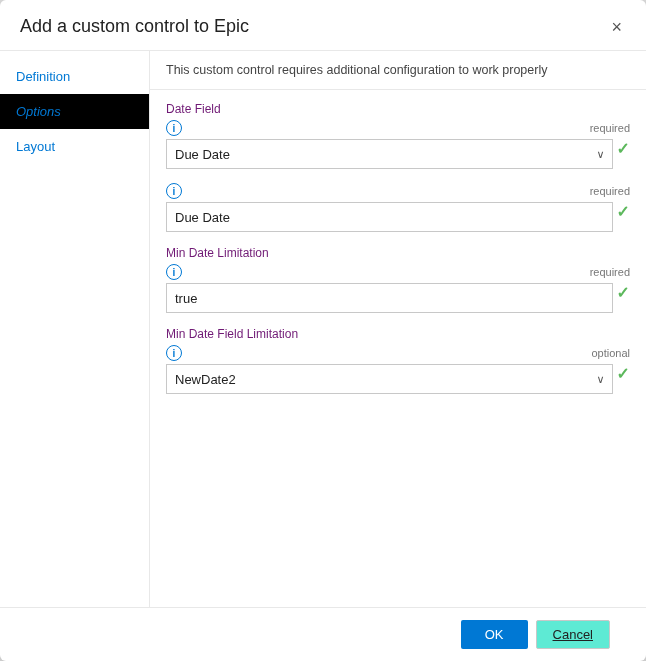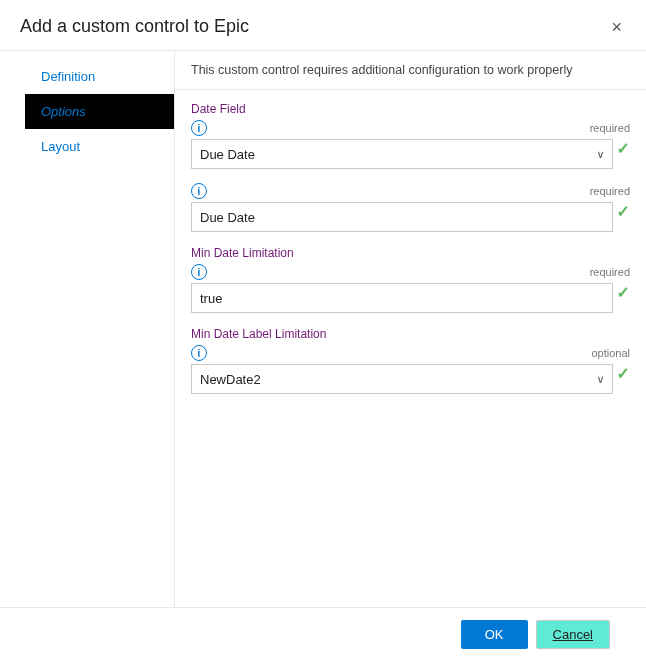--- a/index.html
+++ b/index.html
@@ -9,21 +9,21 @@
       justify-content: center;
       align-items: center;
       min-height: 100vh;
       font-family: 'Segoe UI', Arial, sans-serif;
       font-size: 13px;
     }
     .dialog {
       background: #fff;
       width: 646px;
       min-height: 661px;
-      border-radius: 0;
+      border-radius: 6px;
       box-shadow: 0 4px 24px rgba(0,0,0,0.25);
       display: flex;
       flex-direction: column;
       position: relative;
     }
     .dialog-header {
       padding: 16px 20px 12px 20px;
       display: flex;
       justify-content: space-between;
       align-items: flex-start;
@@ -40,21 +40,20 @@
       cursor: pointer;
       font-size: 18px;
       color: #555;
       line-height: 1;
       padding: 2px 4px;
     }
     .dialog-body {
       display: flex;
       flex: 1;
       overflow: hidden;
-      padding-left: 25px;
     }
     .sidebar {
       width: 150px;
       border-right: 1px solid #e8e8e8;
       padding-top: 8px;
       flex-shrink: 0;
     }
     .sidebar-item {
       padding: 10px 16px;
       cursor: pointer;
@@ -285,21 +284,21 @@
             </div>
             <span class="required-label">required</span>
           </div>
           <div class="input-row">
             <input class="form-input" type="text" value="true" style="">
             <span class="check-icon">✓</span>
           </div>
         </div>
 
         <div class="form-group">
-          <span class="form-label">Min Date Label Limitation</span>
+          <span class="form-label">Min Date Field Limitation</span>
           <div class="field-meta">
             <div class="field-meta-left">
               <span class="info-icon">i</span>
             </div>
             <span class="optional-label">optional</span>
           </div>
           <div class="input-row">
             <div class="select-wrapper">
               <select class="form-select">
                 <option>NewDate2</option>

